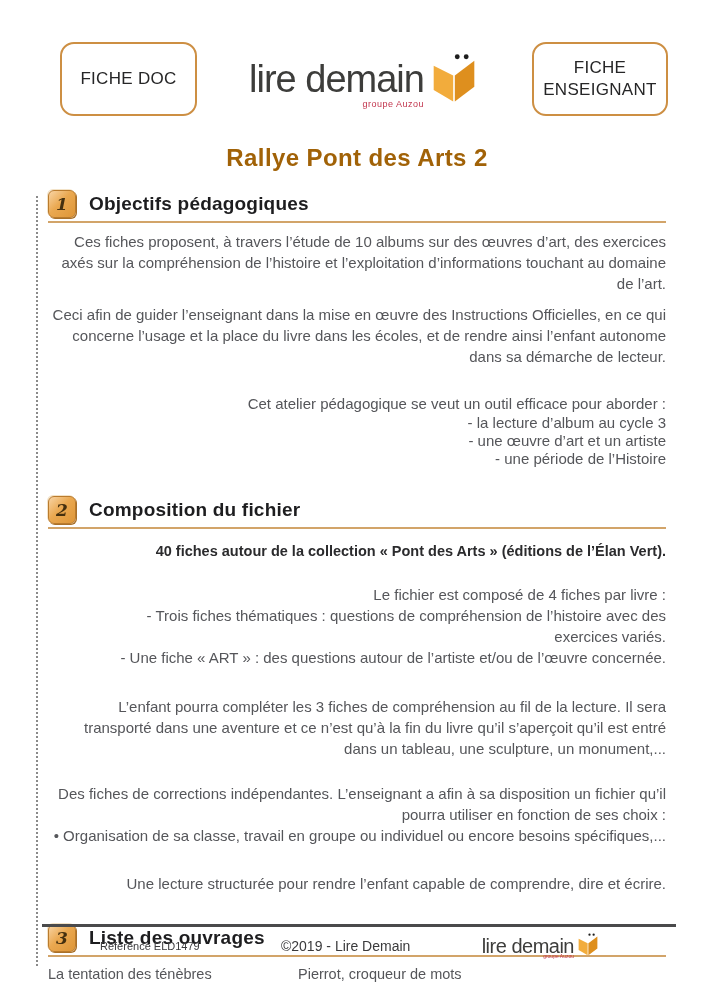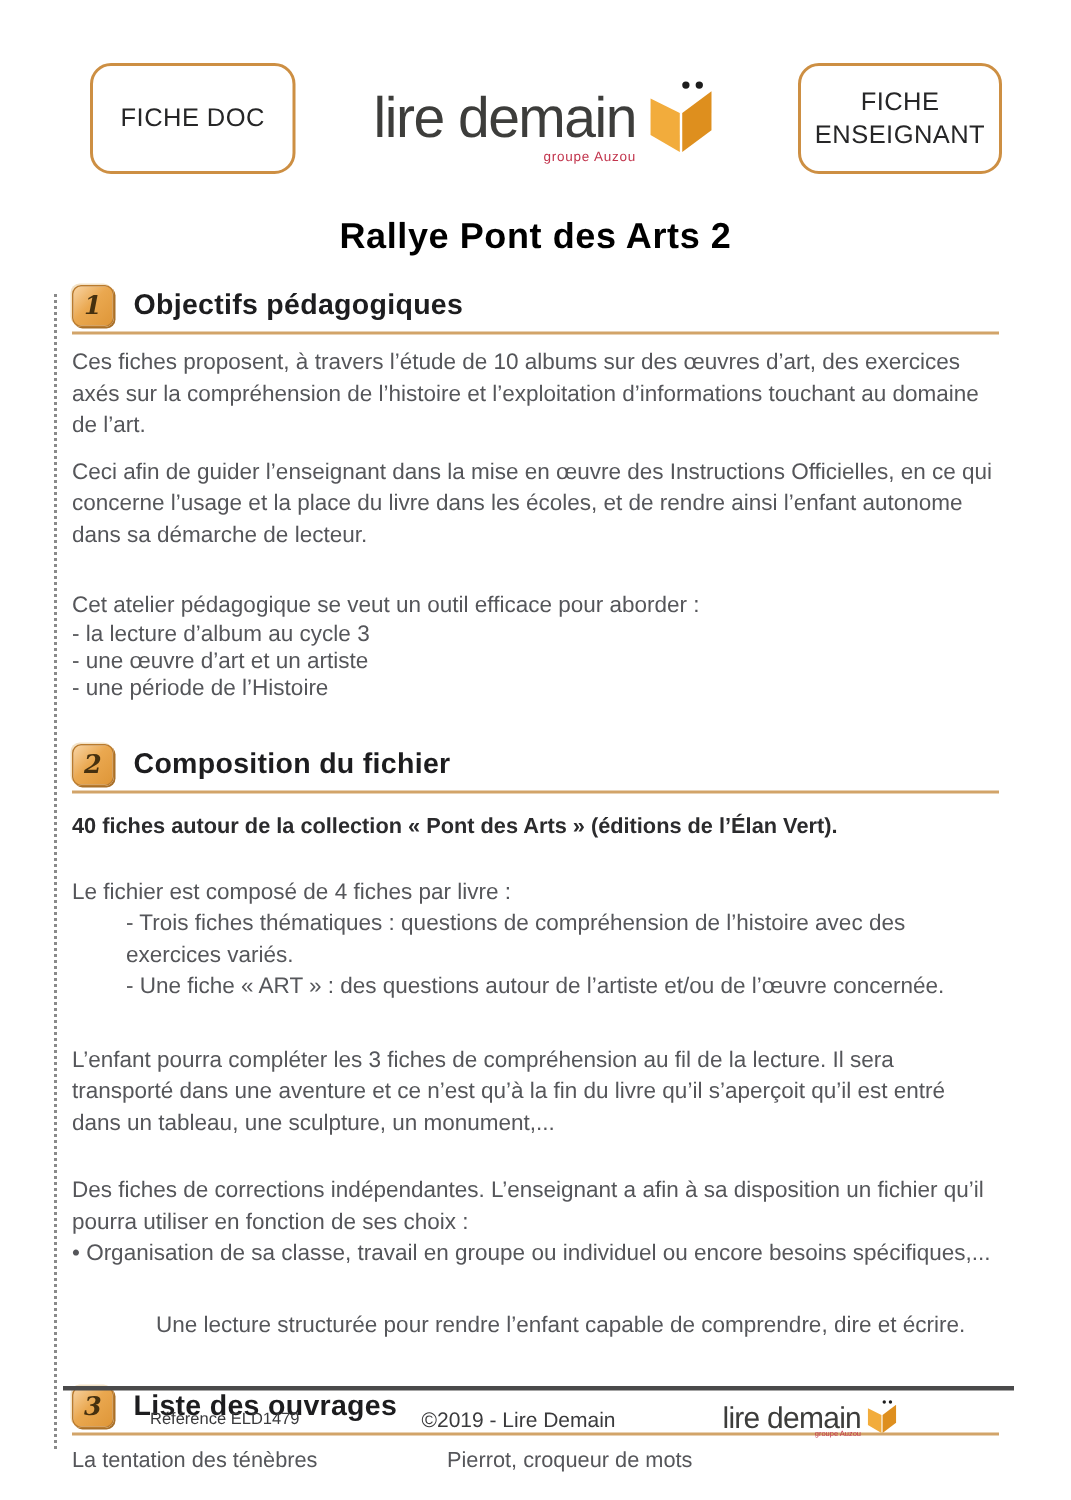--- a/index.html
+++ b/index.html
@@ -39,40 +39,40 @@
     font-weight:500; line-height:52px;
   }
   .logo-group {
     position:absolute; right:56px; bottom:-4px;
     font-size:9px; color:#c2354d; letter-spacing:0.5px;
   }
   .logo-book { width:52px; height:56px; margin-left:4px; margin-top:-4px; }
   
   .doc-title {
     text-align:center; margin-top:28px;
-    font-size:24px; font-weight:bold; color:#000000; letter-spacing:0.4px;
+    font-size:24px; font-weight:bold; color:#a16207; letter-spacing:0.4px;
   }
   
   .content { margin:18px 48px 0 48px; }
   .section-header {
     display:flex; align-items:center; gap:13px;
     border-bottom:2px solid #d2a469; padding-bottom:3px;
   }
   .badge {
     width:28px; height:28px; flex:0 0 28px;
     border-radius:6px;
     background:linear-gradient(135deg,#f8d4a4 0%, #eaa850 45%, #de9638 100%);
     border:1px solid #ba7b2d;
     box-shadow:1px 1px 0 #a97029, -1px -1px 0 #f3e3c8;
     display:flex; align-items:center; justify-content:center;
     font-family:"DejaVu Serif", serif; font-style:italic; font-weight:bold;
     font-size:17px; color:#45300f;
   }
   .section-heading { font-size:19px; font-weight:bold; color:#1d1d1f; letter-spacing:0.2px; }
-  .p { font-size:15px; line-height:21px; color:#55565a; }
+  .p { font-size:15px; line-height:21px; color:#55565a;text-align:right; }
   .mt8 { margin-top:8px; } .mt10 { margin-top:10px; } .mt12 { margin-top:12px; }
   .mt22 { margin-top:22px; } .mt24 { margin-top:24px; } .mt26 { margin-top:26px; }
   .mt28 { margin-top:28px; } .mt30 { margin-top:30px; }
   .tight { line-height:18px; }
   .bold-line { font-weight:bold; color:#2b2b2d; font-size:14.5px; }
   .indent40 { margin-left:36px; }
   .bullet-line { line-height:22px; }
   .closing-line { margin-left:56px; }
   
   .book-grid { display:flex; margin-top:9px; }

